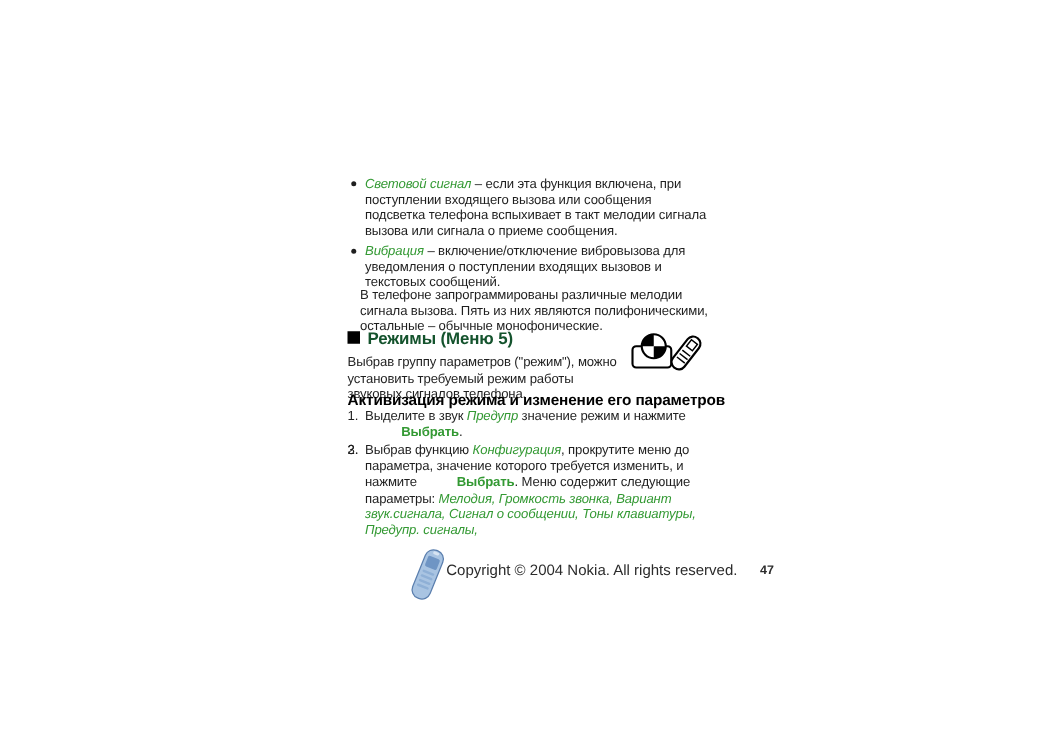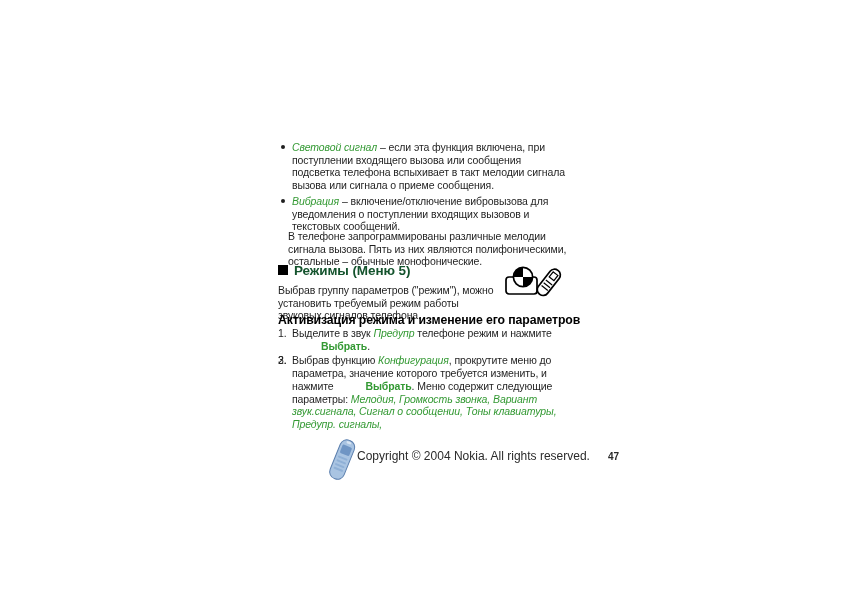--- a/index.html
+++ b/index.html
@@ -81,21 +81,21 @@
         <line x1="40.5" y1="25" x2="48.5" y2="25" stroke="#000000" stroke-width="1.2"></line>
       </g>
     </svg>
   </span>
 
   <h3 class="subheading abs">Активизация режима и изменение его параметров</h3>
 
   <ol class="steps abs">
     <li>
       <span class="marker">1.</span>
-      <div class="step-para"><span class="seg-plain">Выделите в звук </span><span class="seg-term">Предупр</span><span class="seg-plain"> телефоне режим и нажмите </span><span class="seg-action">Выбрать</span><span class="seg-plain">.</span></div>
+      <div class="step-para"><span class="seg-plain">Выделите в звук </span><span class="seg-term">Предупр</span><span class="seg-plain"> значение режим и нажмите </span><span class="seg-action">Выбрать</span><span class="seg-plain">.</span></div>
     </li>
     <li>
       <span class="marker">2.</span>
     </li>
     <li>
       <span class="marker">3.</span>
       <div class="step-para"><span class="seg-plain">Выбрав функцию </span><span class="seg-term">Конфигурация</span><span class="seg-plain">, прокрутите меню до параметра, значение которого требуется изменить, и нажмите </span><span class="seg-action">Выбрать</span><span class="seg-plain">. Меню содержит следующие параметры: </span><span class="seg-term">Мелодия, Громкость звонка, Вариант звук.сигнала, Сигнал о сообщении, Тоны клавиатуры, Предупр. сигналы,</span></div>
     </li>
   </ol>
 

